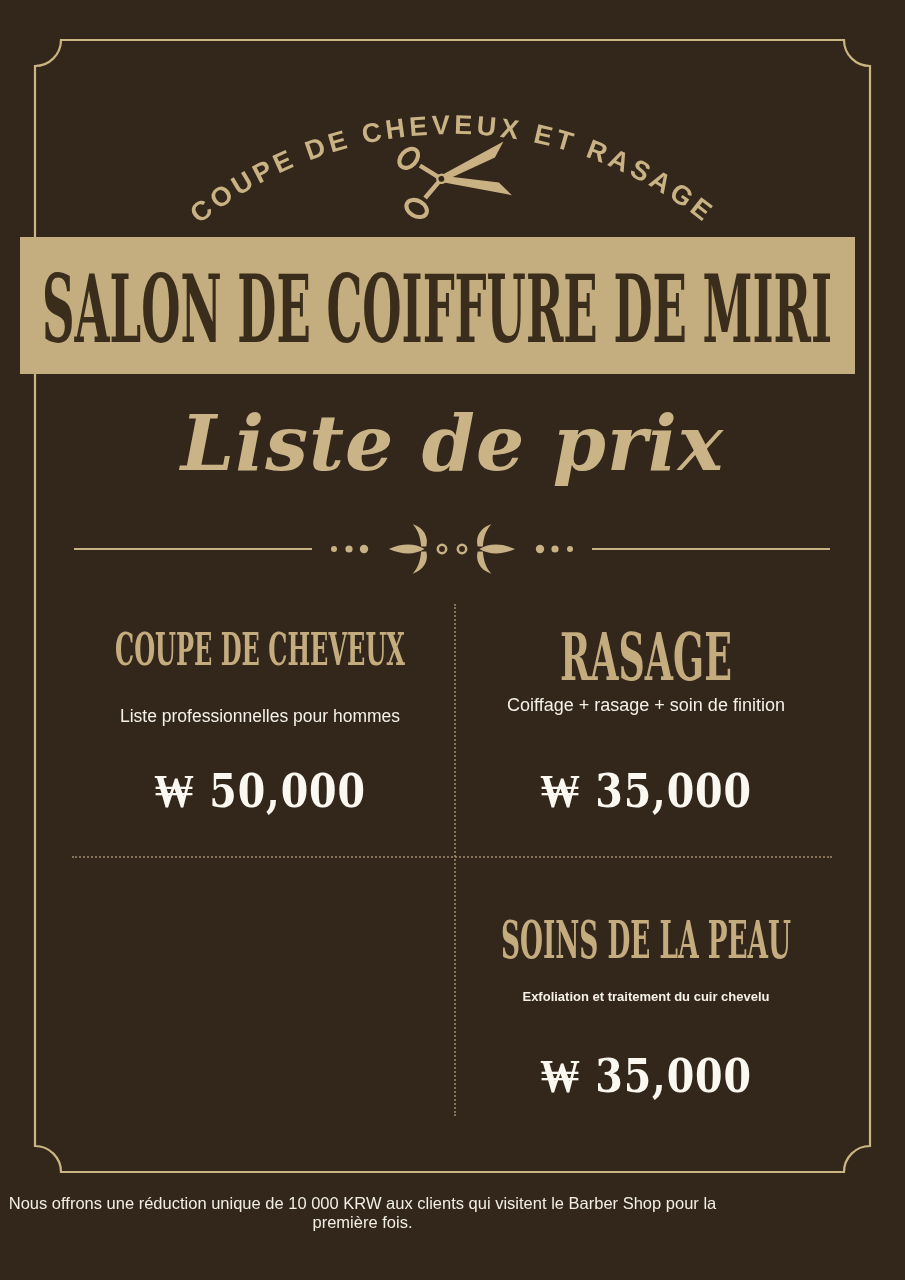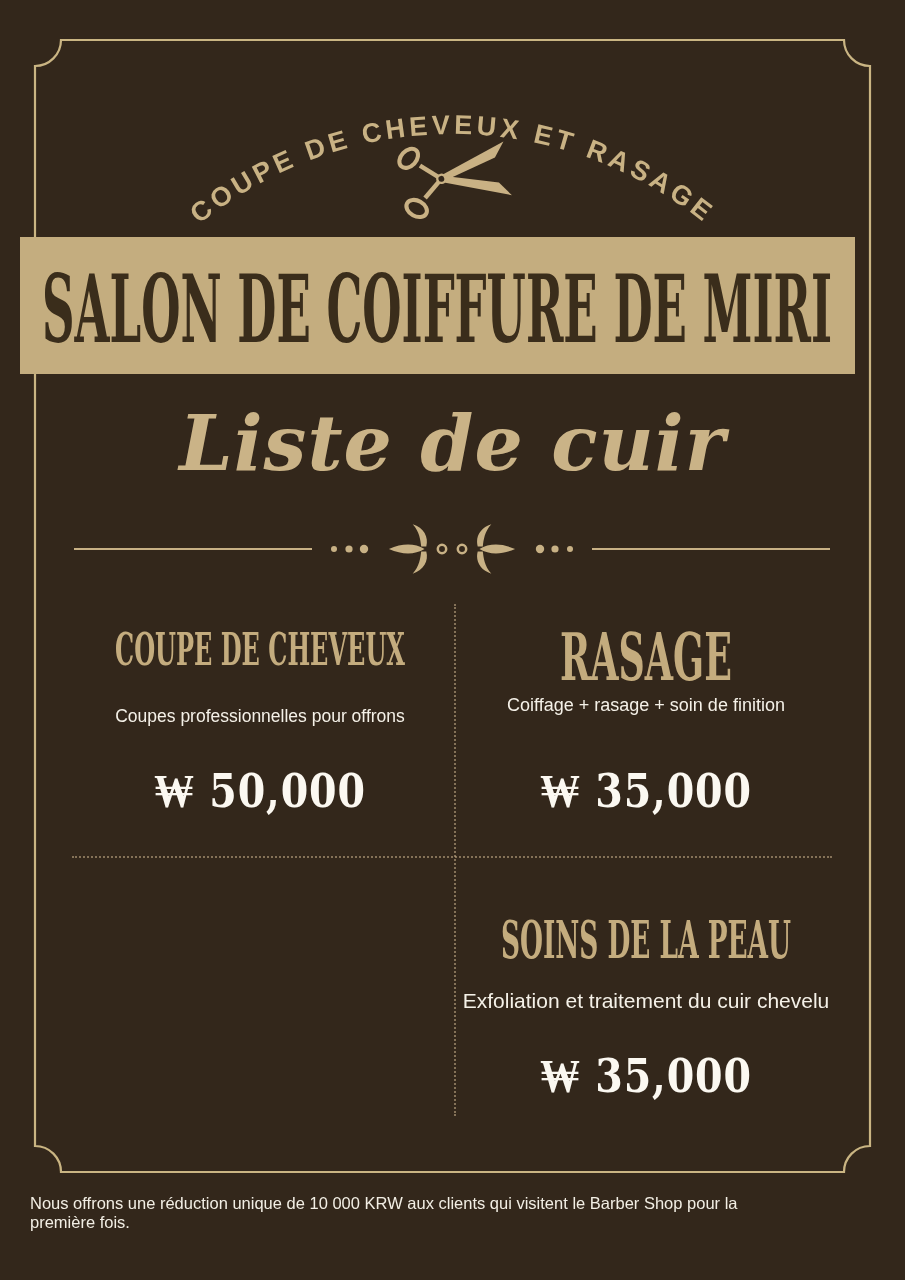--- a/index.html
+++ b/index.html
@@ -30,34 +30,34 @@
   .card-title-text{fill:#c4ac7e;font-family:"DejaVu Serif","Liberation Serif",serif;font-weight:700;}
   .c1 .card-title-text{font-size:45px;}
   .c2 .card-title-text{font-size:66px;}
   .c3 .card-title-text{font-size:66px;}
   .c4 .card-title-text{font-size:52px;}
   .desc{position:absolute;left:-20px;width:420px;text-align:center;color:#f5f1e8;
         font-family:"Liberation Sans",sans-serif;}
   .c1 .desc{top:81px;font-size:17.5px;}
   .c2 .desc{top:71px;font-size:18px;}
   .c3 .desc{top:75px;font-size:23px;}
-  .c4 .desc{top:77px;font-size:21px;}
+  .c4 .desc{top:77px;font-size:13px;font-weight:bold;}
   .price{position:absolute;left:0;width:380px;text-align:center;}
   .c1 .price{top:139px;} .c2 .price{top:140px;} .c3 .price{top:140px;} .c4 .price{top:137px;}
   .price-inner{display:inline-block;transform:scaleX(0.86);transform-origin:center;
                font-family:"DejaVu Serif","Liberation Serif",serif;font-weight:700;
                font-size:46px;color:#fbf8f1;letter-spacing:1px;}
 
   .div-v{position:absolute;left:454px;top:604px;height:512px;width:0;
          border-left:2px dotted rgba(200,177,138,0.55);}
   .div-h{position:absolute;left:72px;top:856px;width:760px;height:0;
          border-top:2px dotted rgba(200,177,138,0.55);}
 
-  .footer-note{position:absolute;left:0;top:1194px;width:725px;
-               color:#f2eee4;font-size:16.5px;font-family:"Liberation Sans",sans-serif;margin-left:30px;}
+  .footer-note{position:absolute;left:0;top:1194px;width:725px;text-align:center;
+               color:#f2eee4;font-size:16.5px;font-family:"Liberation Sans",sans-serif;}
 </style>
 </head>
 <body>
 
 <div class="poster">
 
   <svg class="frame-svg" width="905" height="1280">
     <path d="M61,40 H844 A26,26 0 0 0 870,66 V1146 A26,26 0 0 0 844,1172 H61 A26,26 0 0 0 35,1146 V66 A26,26 0 0 0 61,40 Z" fill="none" stroke="#cab583" stroke-width="2.2"></path>
   </svg>
 
@@ -81,21 +81,21 @@
       <circle cx="52" cy="45" r="4.5" fill="#33271b" stroke-width="2.5"></circle>
     </g>
   </svg>
 
   <div class="banner">
     <svg width="835" height="137">
       <text class="banner-text" x="417" y="105" text-anchor="middle" textLength="790" lengthAdjust="spacingAndGlyphs">SALON DE COIFFURE DE MIRI</text>
     </svg>
   </div>
 
-  <div class="script-title">Liste de cuir</div>
+  <div class="script-title">Liste de prix</div>
 
   <svg class="ornament" width="756" height="50" viewBox="0 0 756 50">
     <defs>
       <path id="fleur" d="M4,0 C16,-7 30,-7 46,0 C30,7 16,7 4,0 Z
                          M2,-3 C-1,-14 5,-25 18,-29 C10,-20 9,-11 8,-3 Z
                          M2,3 C-1,14 5,25 18,29 C10,20 9,11 8,3 Z"></path>
     </defs>
     <g fill="#c8b185" stroke="#c8b185">
       <line x1="0" y1="25" x2="238" y2="25" stroke-width="2.2"></line>
       <line x1="518" y1="25" x2="756" y2="25" stroke-width="2.2"></line>
@@ -112,21 +112,21 @@
     </g>
   </svg>
 
   <div class="div-v"></div>
   <div class="div-h"></div>
 
   <div class="card c1" style="left:70px;top:625px;">
     <svg class="card-title-svg" height="50">
       <text class="card-title-text" x="190" y="40" text-anchor="middle" textLength="290" lengthAdjust="spacingAndGlyphs">COUPE DE CHEVEUX</text>
     </svg>
-    <div class="desc">Coupes professionnelles pour offrons</div>
+    <div class="desc">Liste professionnelles pour hommes</div>
     <div class="price">
       <span class="price-inner">₩ 50,000</span>
     </div>
   </div>
 
   <div class="card c2" style="left:456px;top:624px;">
     <svg class="card-title-svg" height="62">
       <text class="card-title-text" x="190" y="56" text-anchor="middle" textLength="172" lengthAdjust="spacingAndGlyphs">RASAGE</text>
     </svg>
     <div class="desc">Coiffage + rasage + soin de finition</div>

